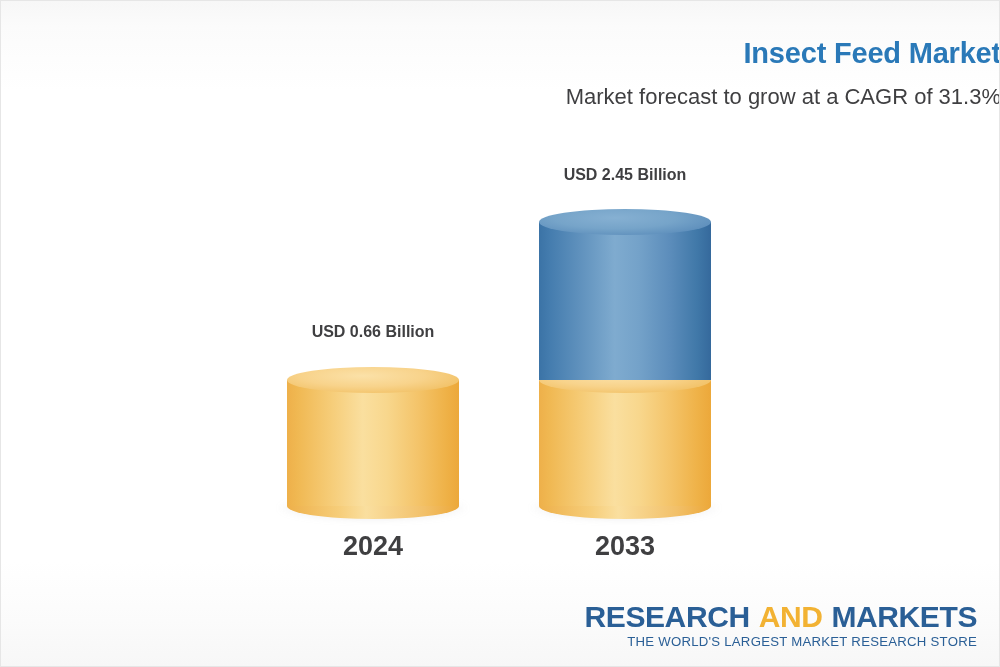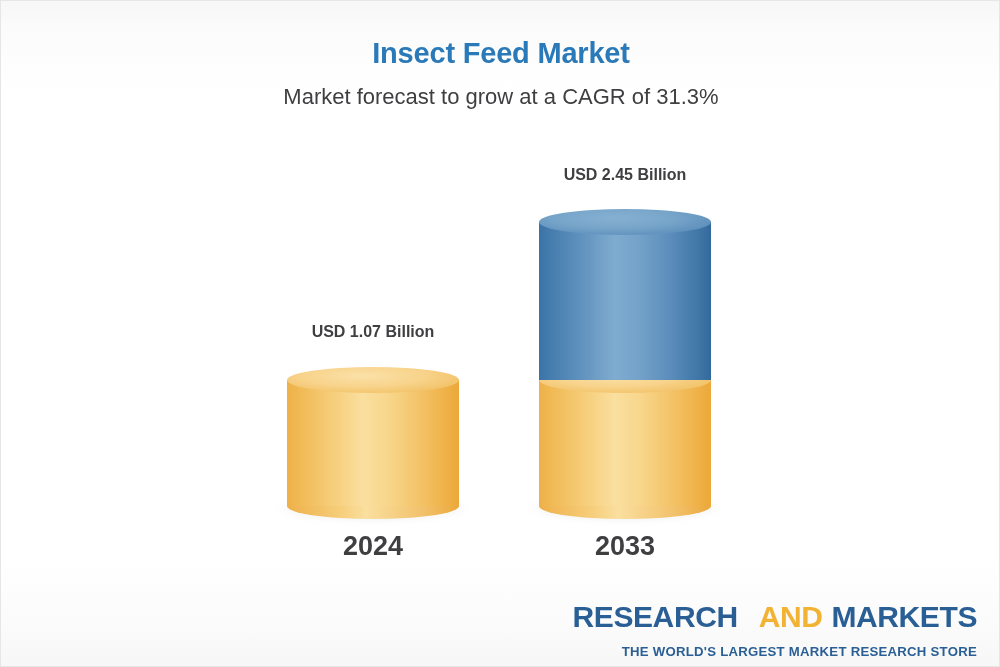--- a/index.html
+++ b/index.html
@@ -24,21 +24,21 @@
       linear-gradient(to bottom, #f7f7f7 0px, #fbfbfb 26px, #ffffff 90px, #ffffff 560px, #fbfbfb 620px, #f7f7f7 665px);
     overflow: hidden;
   }
 
   
   .header {
     position: absolute;
     left: 0;
     top: 34px;
     width: 1000px;
-    text-align: center;
+    text-align: right;
   }
   .chart-title {
     font-size: 29px;
     font-weight: bold;
     color: #2a79b8;
     letter-spacing: -0.2px;
     line-height: 36px;
   }
   .chart-subtitle {
     margin-top: 12px;
@@ -201,43 +201,43 @@
     font-size: 30px;
     font-weight: bold;
     letter-spacing: -0.4px;
     line-height: 32px;
     white-space: nowrap;
   }
   .brand-name .w1,
   .brand-name .w3 { color: #2a5f96; }
   .brand-name .w2 { color: #f2b233; }
   .brand-tagline {
-    margin-top: 11px;
+    margin-top: 1px;
     font-size: 13.2px;
-    font-weight: bold;
+    font-weight: normal;
     color: #2a5f96;
     letter-spacing: 0.25px;
     white-space: nowrap;
   }
 </style>
 </head>
 <body>
 
 <div id="infographic">
 
   <div class="header">
     <div class="chart-title">Insect Feed Market</div>
     <div class="chart-subtitle">Market forecast to grow at a CAGR of 31.3%</div>
   </div>
 
   <div class="plot">
 
     <div class="bar-group left">
 
-      <div class="value-label">USD 1.07 Billion</div>
+      <div class="value-label">USD 0.66 Billion</div>
 
       <div class="cyl-shadow"></div>
 
       <div class="cyl">
 
         <div class="seg yellow" style="top:366px; height:152px;">
           <div class="base" style="top:126px;"></div>
           <div class="body" style="height:126px;"></div>
           <div class="cap"></div>
         </div>
@@ -265,17 +265,17 @@
           <div class="cap"></div>
         </div>
       </div>
 
       <div class="cat-label">2033</div>
     </div>
   </div>
 
 
   <div class="brand">
-    <div class="brand-name"><span class="w1" style="margin-right: 21px;">RESEARCH</span><span class="w2" style="margin-right: 9px;">AND</span><span class="w3">MARKETS</span></div>
+    <div class="brand-name"><span class="w1" style="margin-right: 9px;">RESEARCH</span><span class="w2" style="margin-right: 9px;">AND</span><span class="w3">MARKETS</span></div>
     <div class="brand-tagline">THE WORLD'S LARGEST MARKET RESEARCH STORE</div>
   </div>
 
 </div>
 
 </body></html>

